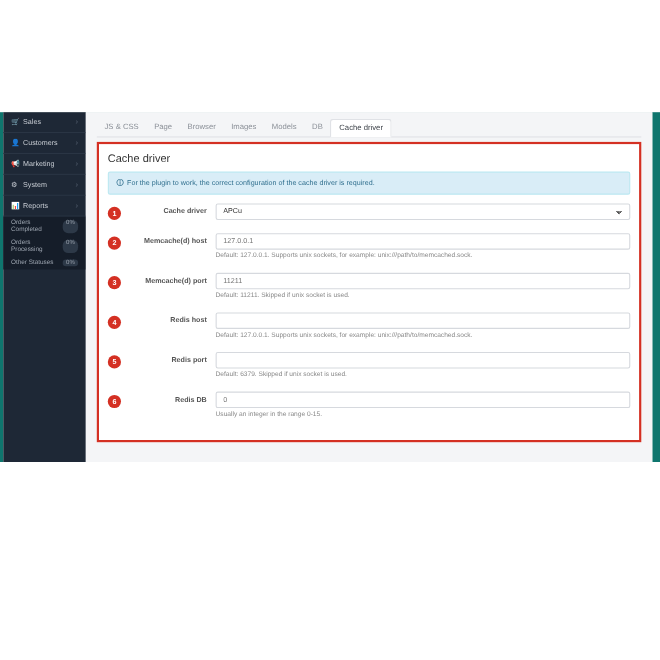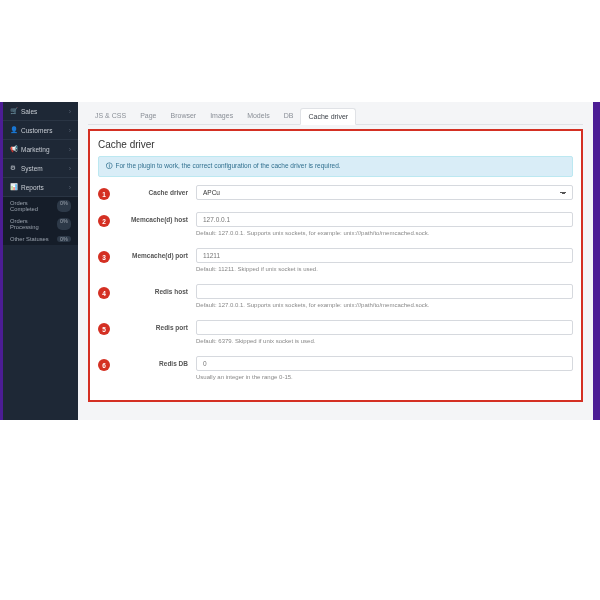--- a/index.html
+++ b/index.html
@@ -1,17 +1,17 @@
 <!DOCTYPE html>
 <html><head>
 <meta charset="utf-8">
 <style>
 *{margin:0;padding:0;box-sizing:border-box;font-family:Arial,Helvetica,sans-serif}
 body{background:#fff;font-size:8px}
-.app{display:flex;width:600px;height:600px;background:#4c1d95}
+.app{display:flex;width:600px;height:600px;background:#0f766e}
 .pad-top{height:102px;background:#fff;width:100%;position:absolute;top:0;left:0}
 .pad-bottom{height:180px;background:#fff;width:100%;position:absolute;bottom:0;left:0}
 .shell{position:absolute;top:102px;left:3px;right:7px;bottom:180px;display:flex;background:#fff}
 .sidebar{width:75px;background:#1e2836;color:#c7ccd3;flex-shrink:0;font-size:6.5px}
 .sb-list{list-style:none}
 .sb-item{padding:5px 7px;display:flex;align-items:center;justify-content:space-between;border-bottom:1px solid #2a3544;cursor:pointer}
 .sb-item .ic{width:8px;display:inline-block}
 .sb-item .lbl{flex:1;margin-left:3px}
 .sb-item .chev{font-size:7px;color:#556070}
 .sb-sub{background:#151d29;font-size:5.8px}

